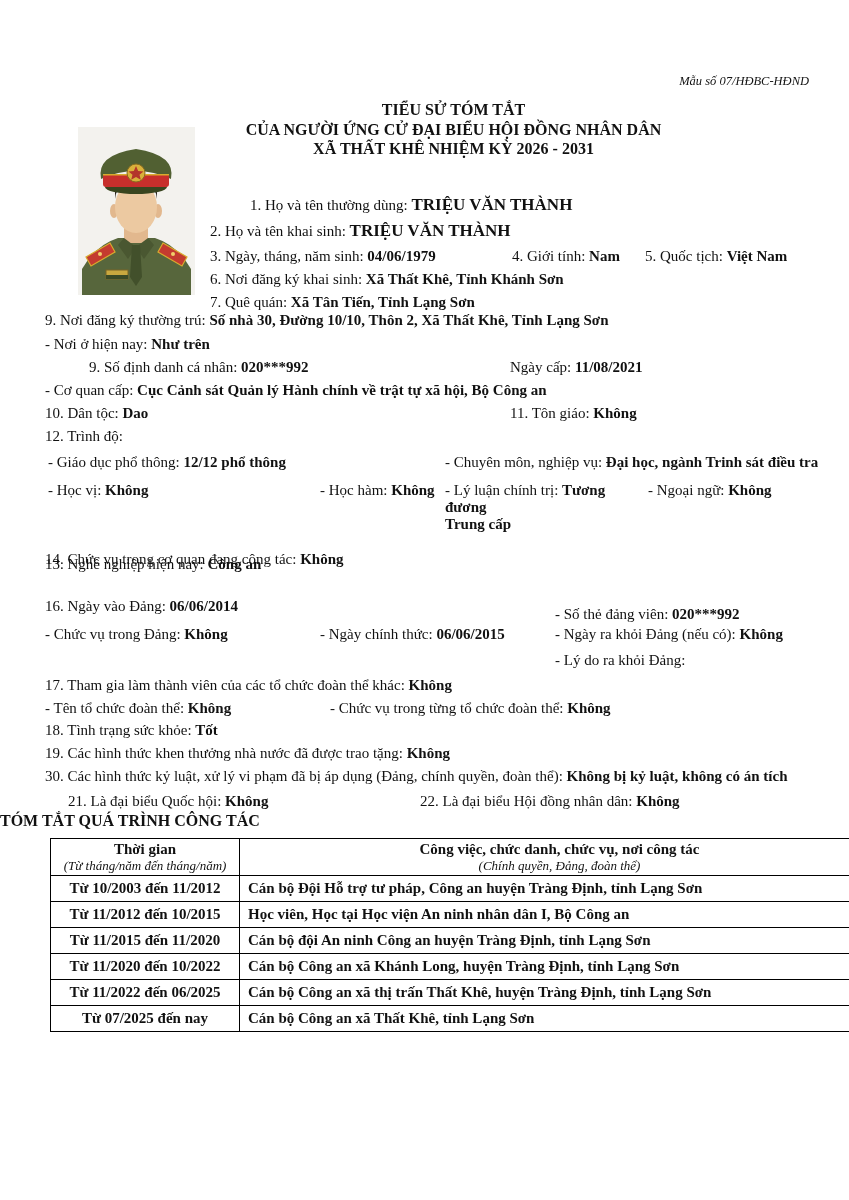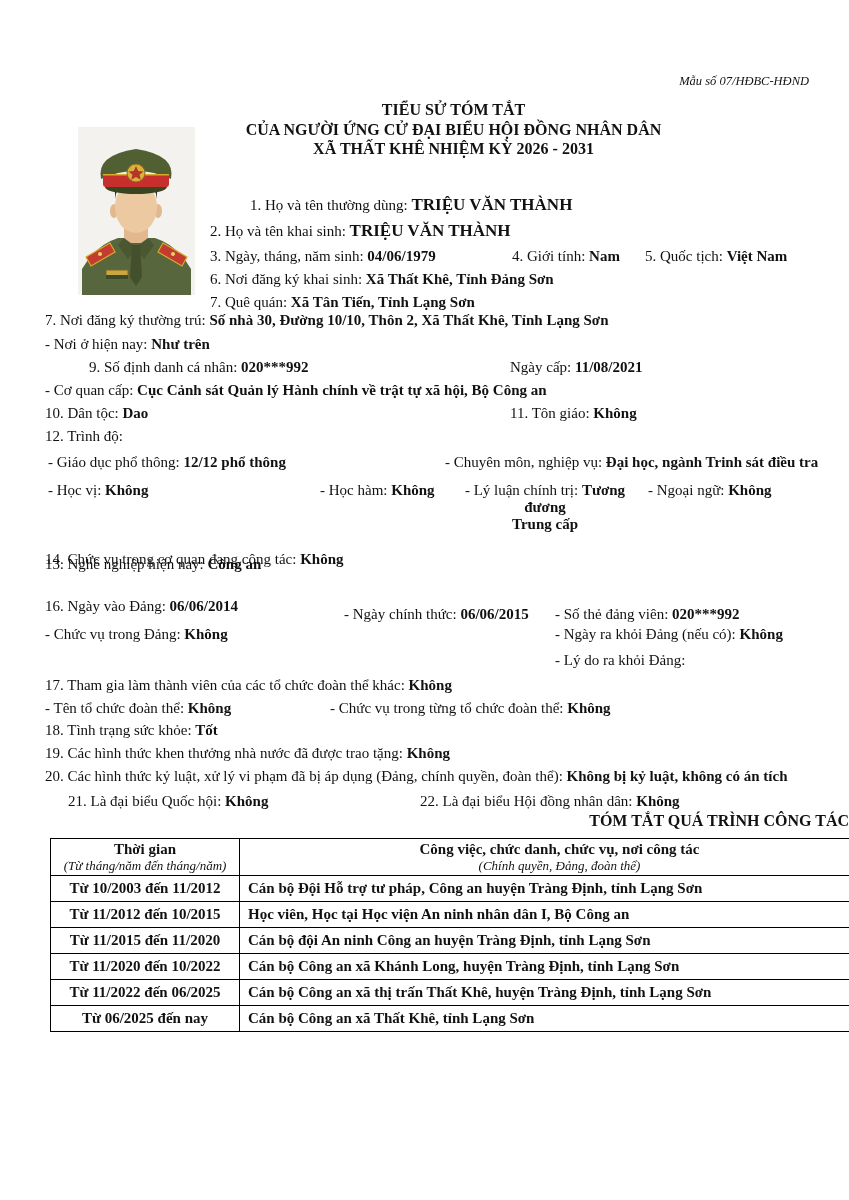--- a/index.html
+++ b/index.html
@@ -5,22 +5,22 @@
   html,body{margin:0;padding:0;background:#fff;}
   .page{position:relative;width:849px;height:1200px;background:#fff;overflow:hidden;
         font-family:"Liberation Serif",serif;color:#111;}
   .abs{position:absolute;}
   .note{font-style:italic;font-size:12.5px;}
   .title-block{left:0;right:0;top:100px;text-align:center;padding-left:58px;
                font-weight:bold;font-size:16px;line-height:19.5px;}
   .fld{font-size:15px;white-space:nowrap;}
   .fld .val{font-weight:bold;}
   .fld.big .val{font-size:17px;}
-  .wrapfld{white-space:normal;text-align:center;}
-  .heading{left:0;right:0;top:812px;text-align:right;font-weight:bold;font-size:16px;}
+  .wrapfld{white-space:normal;}
+  .heading{left:0;right:0;top:812px;text-align:left;font-weight:bold;font-size:16px;}
   table.career{position:absolute;left:50px;top:838px;width:830px;border-collapse:collapse;}
   table.career td,table.career th{border:1px solid #000;padding:0 8px;font-size:15px;}
   table.career th{padding:2px 4px;}
   .th-main{font-weight:bold;font-size:15px;line-height:17px;}
   .th-sub{font-weight:normal;font-style:italic;font-size:13px;line-height:15px;}
   td.time{width:172px;text-align:center;font-weight:bold;height:25px;}
   td.work{font-weight:bold;}
   .photo-frame{left:78px;top:127px;width:117px;height:168px;}
 </style>
 </head>
@@ -61,55 +61,55 @@
       <rect x="28" y="143" width="22" height="9" fill="#caa83f" stroke="#7a6426"></rect>
       <rect x="28" y="148" width="22" height="4" fill="#3c4a26"></rect>
     </svg>
   </div>
 
   <div class="abs fld big" style="left:210px;top:195px;margin-left:40px;"><span>1. Họ và tên thường dùng:</span> <span class="val">TRIỆU VĂN THÀNH</span></div>
   <div class="abs fld big" style="left:210px;top:221px;"><span>2. Họ và tên khai sinh:</span> <span class="val">TRIỆU VĂN THÀNH</span></div>
   <div class="abs fld" style="left:210px;top:248px;"><span>3. Ngày, tháng, năm sinh:</span> <span class="val">04/06/1979</span></div>
   <div class="abs fld" style="left:512px;top:248px;"><span>4. Giới tính:</span> <span class="val">Nam</span></div>
   <div class="abs fld" style="left:645px;top:248px;"><span>5. Quốc tịch:</span> <span class="val">Việt Nam</span></div>
-  <div class="abs fld" style="left:210px;top:271px;"><span>6. Nơi đăng ký khai sinh:</span> <span class="val">Xã Thất Khê, Tỉnh Đảng Sơn</span></div>
+  <div class="abs fld" style="left:210px;top:271px;"><span>6. Nơi đăng ký khai sinh:</span> <span class="val">Xã Thất Khê, Tỉnh Khánh Sơn</span></div>
   <div class="abs fld" style="left:210px;top:294px;"><span>7. Quê quán:</span> <span class="val">Xã Tân Tiến, Tỉnh Lạng Sơn</span></div>
 
-  <div class="abs fld" style="left:45px;top:312px;"><span>7. Nơi đăng ký thường trú:</span> <span class="val">Số nhà 30, Đường 10/10, Thôn 2, Xã Thất Khê, Tỉnh Lạng Sơn</span></div>
+  <div class="abs fld" style="left:45px;top:312px;"><span>9. Nơi đăng ký thường trú:</span> <span class="val">Số nhà 30, Đường 10/10, Thôn 2, Xã Thất Khê, Tỉnh Lạng Sơn</span></div>
   <div class="abs fld" style="left:45px;top:336px;"><span>- Nơi ở hiện nay:</span> <span class="val">Như trên</span></div>
   <div class="abs fld" style="left:45px;top:359px;margin-left:44px;"><span>9. Số định danh cá nhân:</span> <span class="val">020***992</span></div>
   <div class="abs fld" style="left:510px;top:359px;"><span>Ngày cấp:</span> <span class="val">11/08/2021</span></div>
   <div class="abs fld" style="left:45px;top:382px;"><span>- Cơ quan cấp:</span> <span class="val">Cục Cảnh sát Quản lý Hành chính về trật tự xã hội, Bộ Công an</span></div>
   <div class="abs fld" style="left:45px;top:405px;"><span>10. Dân tộc:</span> <span class="val">Dao</span></div>
   <div class="abs fld" style="left:510px;top:405px;"><span>11. Tôn giáo:</span>&nbsp;<span class="val">Không</span></div>
   <div class="abs fld" style="left:45px;top:428px;"><span>12. Trình độ:</span></div>
 
   <div class="abs fld" style="left:48px;top:454px;"><span>- Giáo dục phổ thông:</span> <span class="val">12/12 phổ thông</span></div>
   <div class="abs fld" style="left:445px;top:454px;"><span>- Chuyên môn, nghiệp vụ:</span> <span class="val">Đại học, ngành Trinh sát điều tra</span></div>
   <div class="abs fld" style="left:48px;top:482px;"><span>- Học vị:</span> <span class="val">Không</span></div>
   <div class="abs fld" style="left:320px;top:482px;"><span>- Học hàm:</span> <span class="val">Không</span></div>
   <div class="abs fld wrapfld" style="left:445px;top:482px;width:200px;"><span>- Lý luận chính trị:</span> <span class="val">Tương đương</span><br><span class="val">Trung cấp</span></div>
   <div class="abs fld" style="left:648px;top:482px;"><span>- Ngoại ngữ:</span> <span class="val">Không</span></div>
 
   <div class="abs fld" style="left:45px;top:520px;margin-top:36px;"><span>13. Nghề nghiệp hiện nay:</span> <span class="val">Công an</span></div>
   <div class="abs fld" style="left:45px;top:551px;"><span>14. Chức vụ trong cơ quan đang công tác:</span> <span class="val">Không</span></div>
 
   <div class="abs fld" style="left:45px;top:598px;"><span>16. Ngày vào Đảng:</span> <span class="val">06/06/2014</span></div>
-  <div class="abs fld" style="left:320px;top:606px;margin-left:24px;"><span>- Ngày chính thức:</span> <span class="val">06/06/2015</span></div>
+  <div class="abs fld" style="left:320px;top:626px;"><span>- Ngày chính thức:</span> <span class="val">06/06/2015</span></div>
   <div class="abs fld" style="left:555px;top:598px;margin-top:8px;"><span>- Số thẻ đảng viên:</span> <span class="val">020***992</span></div>
   <div class="abs fld" style="left:45px;top:626px;"><span>- Chức vụ trong Đảng:</span> <span class="val">Không</span></div>
   <div class="abs fld" style="left:555px;top:626px;"><span>- Ngày ra khỏi Đảng (nếu có):</span> <span class="val">Không</span></div>
   <div class="abs fld" style="left:555px;top:652px;"><span>- Lý do ra khỏi Đảng:</span> <span class="val"></span></div>
 
   <div class="abs fld" style="left:45px;top:677px;"><span>17. Tham gia làm thành viên của các tổ chức đoàn thể khác:</span> <span class="val">Không</span></div>
   <div class="abs fld" style="left:45px;top:700px;"><span>- Tên tổ chức đoàn thể:</span> <span class="val">Không</span></div>
   <div class="abs fld" style="left:330px;top:700px;"><span>- Chức vụ trong từng tổ chức đoàn thể:</span> <span class="val">Không</span></div>
   <div class="abs fld" style="left:45px;top:722px;"><span>18. Tình trạng sức khỏe:</span> <span class="val">Tốt</span></div>
   <div class="abs fld" style="left:45px;top:745px;"><span>19. Các hình thức khen thưởng nhà nước đã được trao tặng:</span> <span class="val">Không</span></div>
-  <div class="abs fld" style="left:45px;top:768px;"><span>20. Các hình thức kỷ luật, xử lý vi phạm đã bị áp dụng (Đảng, chính quyền, đoàn thể):</span> <span class="val">Không bị kỷ luật, không có án tích</span></div>
+  <div class="abs fld" style="left:45px;top:768px;"><span>30. Các hình thức kỷ luật, xử lý vi phạm đã bị áp dụng (Đảng, chính quyền, đoàn thể):</span> <span class="val">Không bị kỷ luật, không có án tích</span></div>
   <div class="abs fld" style="left:68px;top:793px;"><span>21. Là đại biểu Quốc hội:</span> <span class="val">Không</span></div>
   <div class="abs fld" style="left:420px;top:793px;"><span>22. Là đại biểu Hội đồng nhân dân:</span> <span class="val">Không</span></div>
 
   <div class="abs heading">TÓM TẮT QUÁ TRÌNH CÔNG TÁC</div>
 
   <table class="career">
     <tbody>
         <tr>
       <th style="width:172px;">
         <div class="th-main">Thời gian</div>
@@ -134,19 +134,19 @@
     </tr>
     <tr>
       <td class="time">Từ 11/2020 đến 10/2022</td>
       <td class="work">Cán bộ Công an xã Khánh Long, huyện Tràng Định, tỉnh Lạng Sơn</td>
     </tr>
     <tr>
       <td class="time">Từ 11/2022 đến 06/2025</td>
       <td class="work">Cán bộ Công an xã thị trấn Thất Khê, huyện Tràng Định, tỉnh Lạng Sơn</td>
     </tr>
     <tr>
-      <td class="time">Từ 06/2025 đến nay</td>
+      <td class="time">Từ 07/2025 đến nay</td>
       <td class="work">Cán bộ Công an xã Thất Khê, tỉnh Lạng Sơn</td>
     </tr>
   </tbody>
     </table>
 
 </div>
 
 </body></html>

